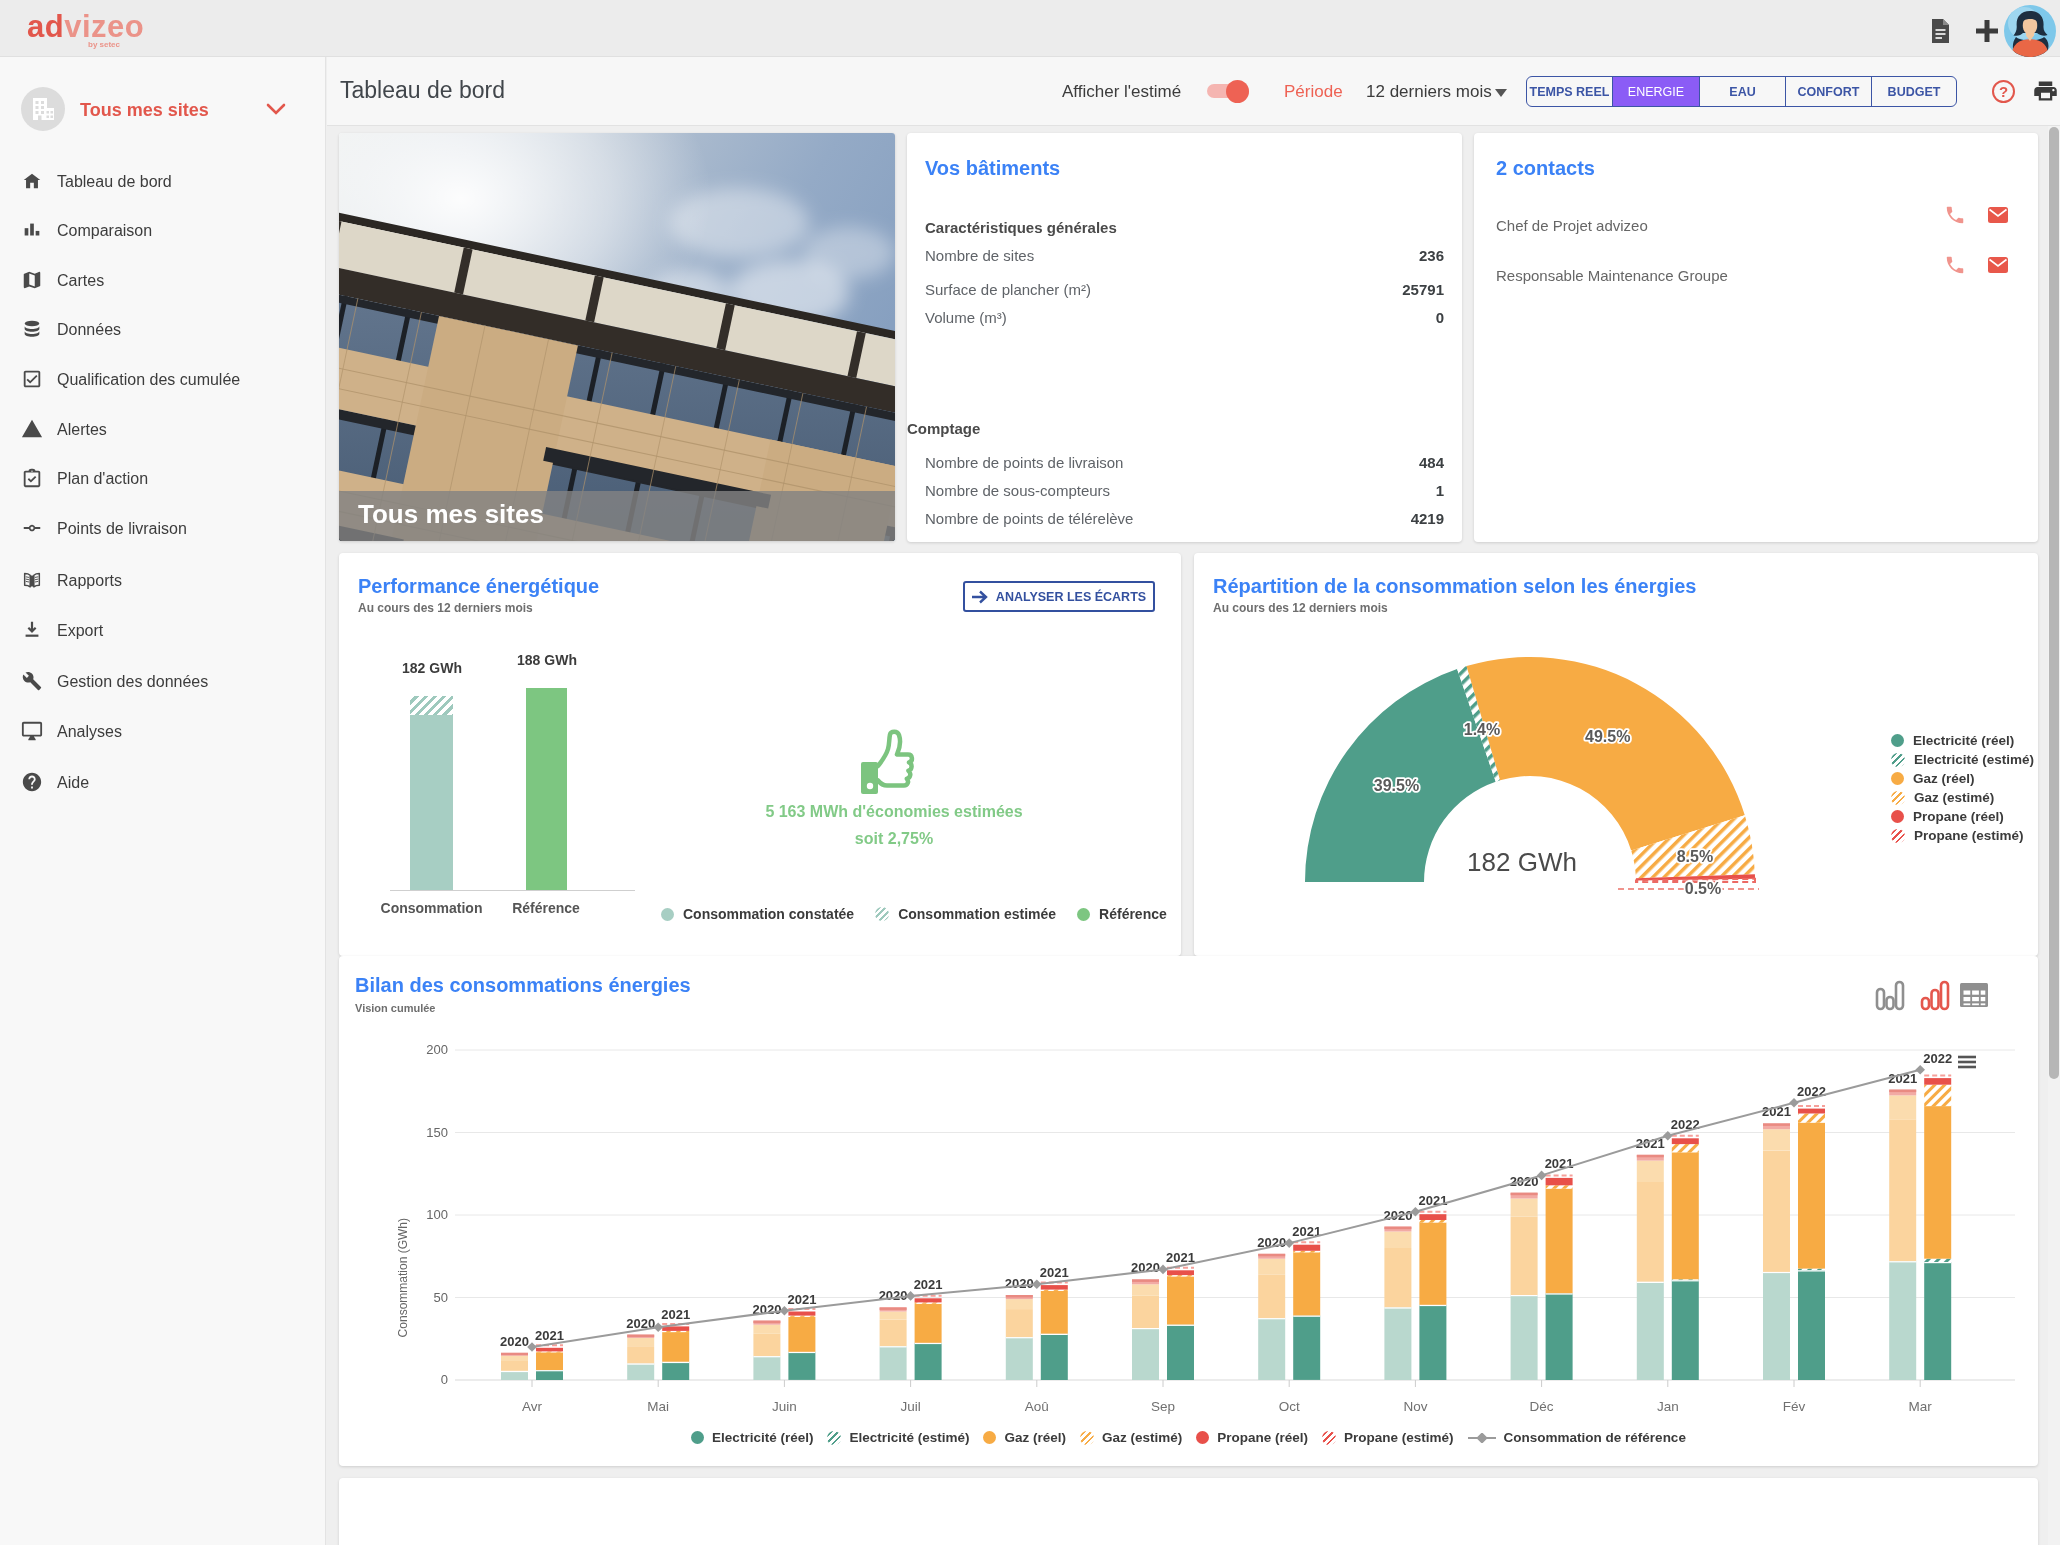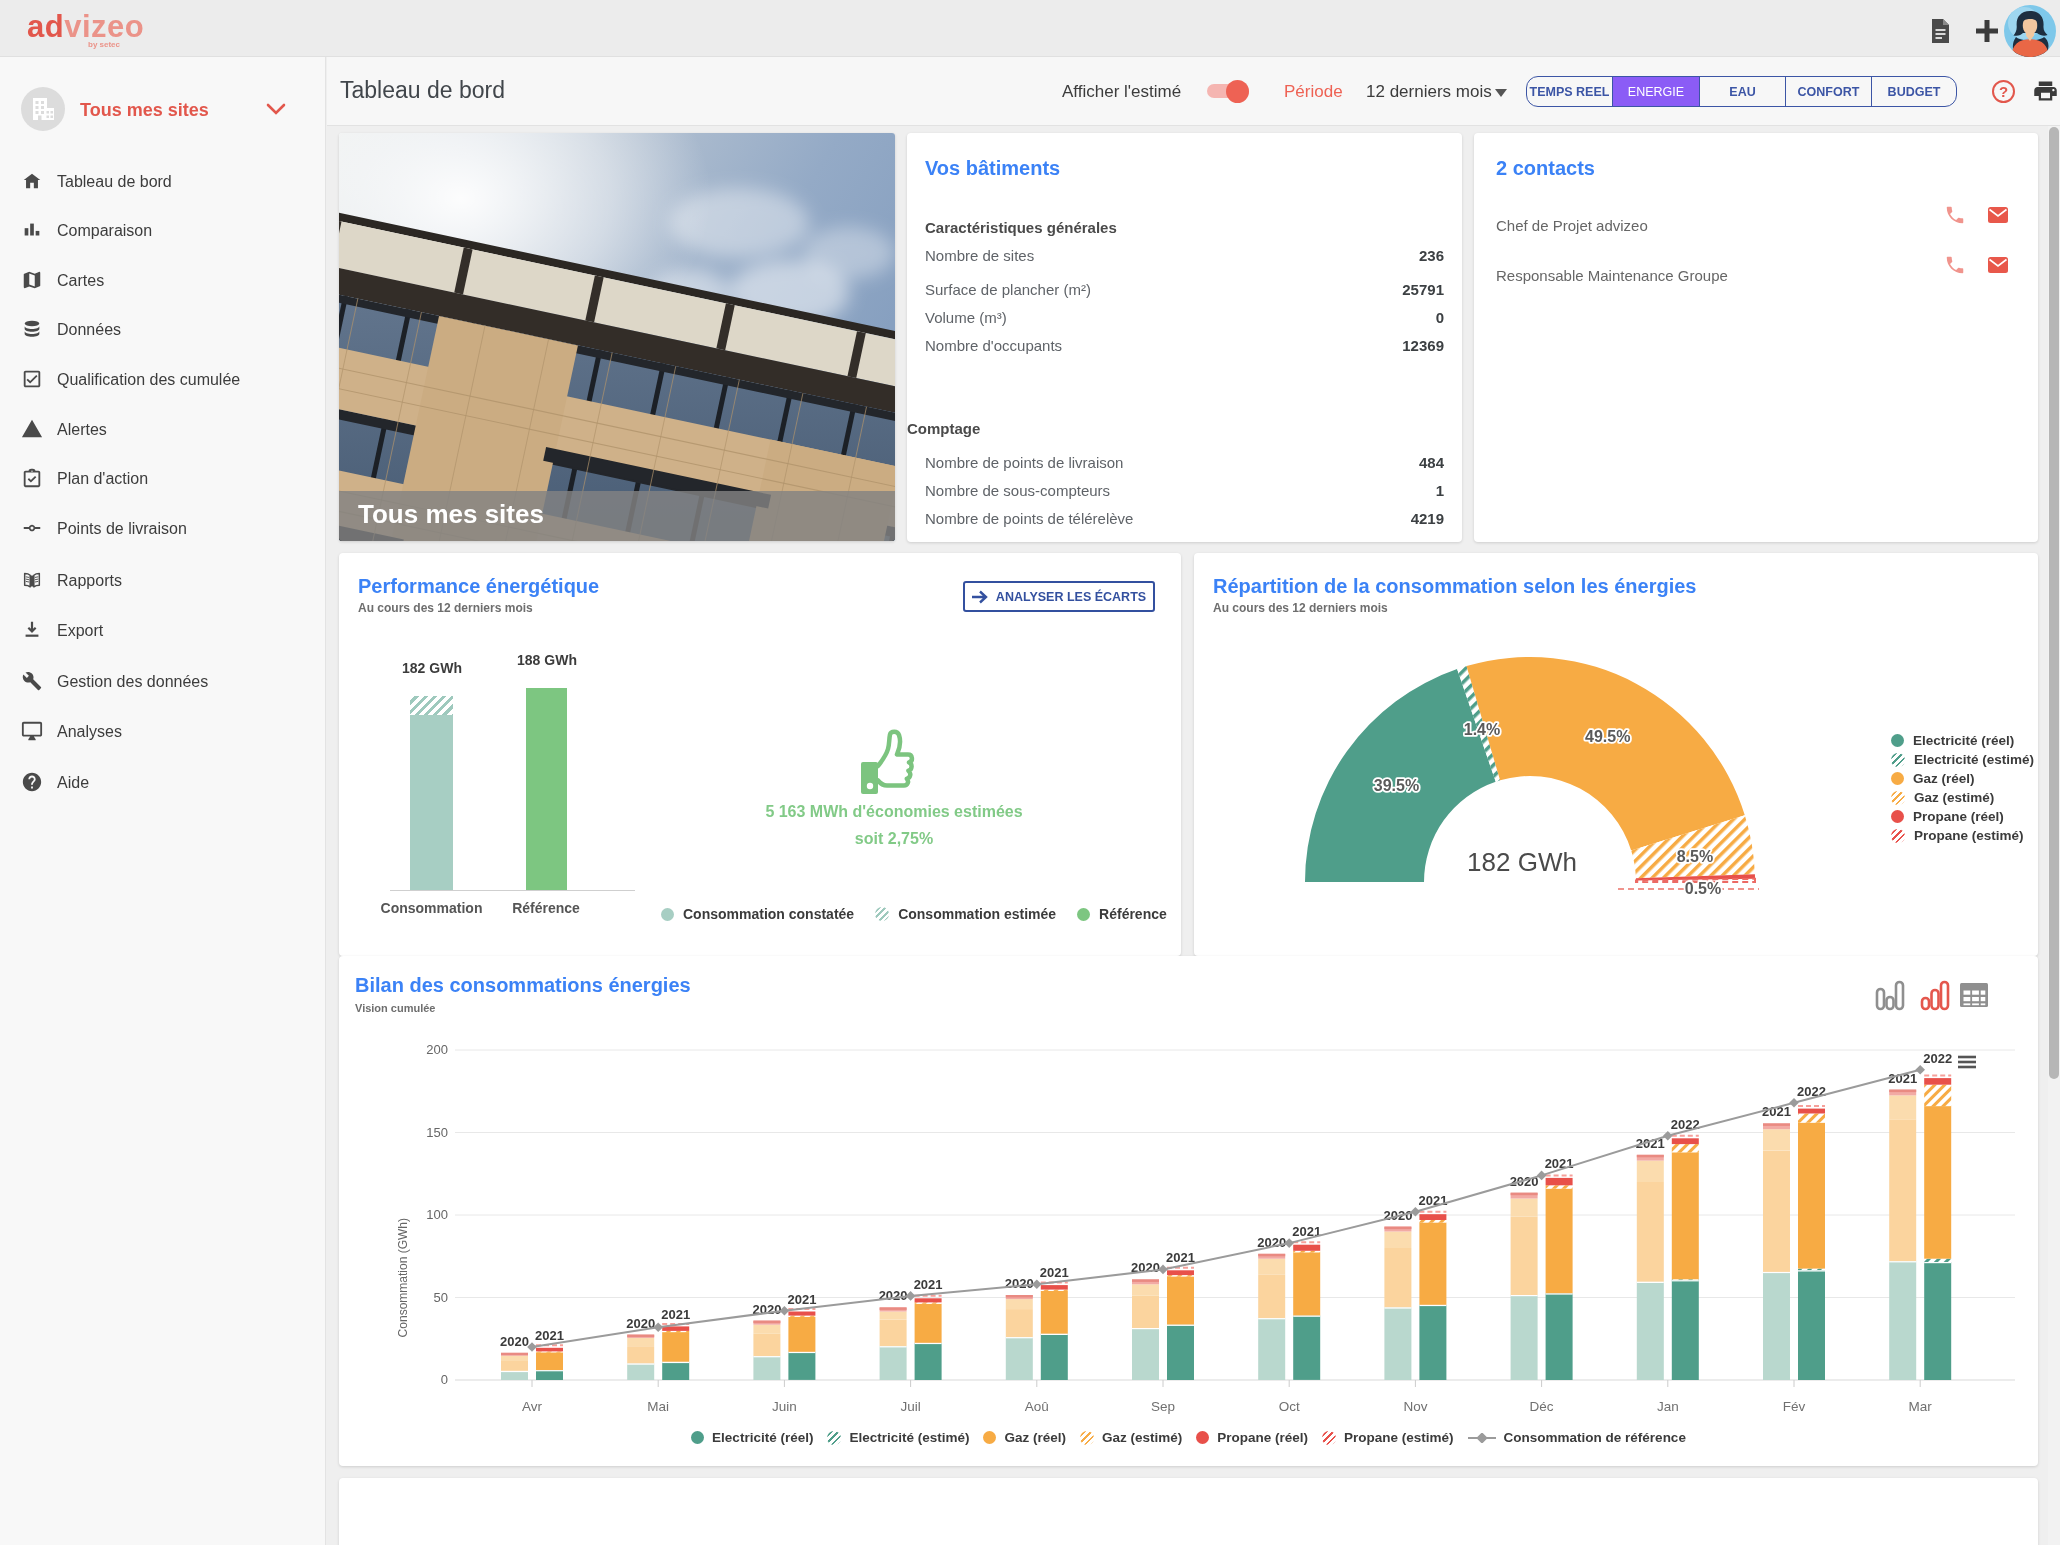--- a/index.html
+++ b/index.html
@@ -176,21 +176,21 @@
 <div class="hdr">
  <div class="abs" style="left:13px;top:20px;font-size:23px;font-weight:500;color:#41464b">Tableau de bord</div>
  <div class="abs" style="left:735px;top:25px;font-size:17px;color:#3c3c3c">Afficher l'estimé</div>
  <div class="abs" style="left:880px;top:27px;width:42px;height:14px;background:#f5b5b1;border-radius:7px"></div>
  <div class="abs" style="left:899px;top:23px;width:23px;height:23px;background:#ee6254;border-radius:50%"></div>
  <div class="abs" style="left:957px;top:25px;font-size:17px;color:#ee6254">Période</div>
  <div class="abs" style="left:1039px;top:25px;font-size:17px;color:#3c3c3c">12 derniers mois</div>
  <svg width="12" height="8" viewBox="0 0 12 8" style="position:absolute;left:1168px;top:32px">
       <path d="M0 0 L12 0 L6 8 Z" fill="#555"></path>
     </svg>
- <div class="abs" style="left:1199px;top:19px;height:31px;border:1px solid #3c55a5;border-radius:12px;display:flex;overflow:hidden">
+ <div class="abs" style="left:1199px;top:19px;height:31px;border:1px solid #3c55a5;border-radius:6px;display:flex;overflow:hidden">
   <div style="width:86px;display:flex;align-items:center;justify-content:center;font-size:12.5px;font-weight:bold;color:#3c55a5;border-right:1px solid #3c55a5">TEMPS REEL</div>
   <div style="width:86px;display:flex;align-items:center;justify-content:center;font-size:12.5px;font-weight:normal;color:#fff;background:#8b5cf6">ENERGIE</div>
   <div style="width:86px;display:flex;align-items:center;justify-content:center;font-size:12.5px;font-weight:bold;color:#3c55a5;border-left:1px solid #3c55a5">EAU</div>
   <div style="width:86px;display:flex;align-items:center;justify-content:center;font-size:12.5px;font-weight:bold;color:#3c55a5;border-left:1px solid #3c55a5">CONFORT</div>
   <div style="width:85px;display:flex;align-items:center;justify-content:center;font-size:12.5px;font-weight:bold;color:#3c55a5;border-left:1px solid #3c55a5">BUDGET</div>
  </div>
  <div class="abs" style="left:1665px;top:23px;width:23px;height:23px;border:2px solid #e2574c;border-radius:50%;color:#e2574c;font-size:15px;font-weight:bold;text-align:center;line-height:20px">?</div>
  <div class="abs" style="left:1705px;top:21px"><svg width="27" height="27" viewBox="0 0 24 24" fill="#3b3b3b">
         <path d="M19 8 H5 C3.3 8 2 9.3 2 11 V16 H6 V20 H18 V16 H22 V11 C22 9.3 20.7 8 19 8 Z M16 18 H8 V13 H16 Z M19 11.8 C18.4 11.8 18 11.4 18 10.8 C18 10.2 18.4 9.8 19 9.8 C19.6 9.8 20 10.2 20 10.8 C20 11.4 19.6 11.8 19 11.8 Z M18 3 H6 V7 H18 Z"></path>
       </svg></div>
@@ -329,24 +329,20 @@
         <span style="font-size:15px;color:#5f6368">Nombre de sites</span>
         <span style="font-size:15px;font-weight:bold;color:#3c4043">236</span>
       </div>
   <div style="display:flex;justify-content:space-between;height:28px;align-items:center">
         <span style="font-size:15px;color:#5f6368">Surface de plancher (m²)</span>
         <span style="font-size:15px;font-weight:bold;color:#3c4043">25791</span>
       </div>
   <div style="display:flex;justify-content:space-between;height:28px;align-items:center">
         <span style="font-size:15px;color:#5f6368">Volume (m³)</span>
         <span style="font-size:15px;font-weight:bold;color:#3c4043">0</span>
-      </div>
-  <div style="display:flex;justify-content:space-between;height:28px;align-items:center">
-        <span style="font-size:15px;color:#5f6368">Nombre d'occupants</span>
-        <span style="font-size:15px;font-weight:bold;color:#3c4043">12369</span>
       </div>
  </div>
  <div class="abs" style="left:0;top:287px;font-size:15px;font-weight:bold;color:#4a4a4a">Comptage</div>
  <div class="abs" style="left:18px;top:315px;width:519px">
   <div style="display:flex;justify-content:space-between;height:28px;align-items:center">
         <span style="font-size:15px;color:#5f6368">Nombre de points de livraison</span>
         <span style="font-size:15px;font-weight:bold;color:#3c4043">484</span>
       </div>
   <div style="display:flex;justify-content:space-between;height:28px;align-items:center">
         <span style="font-size:15px;color:#5f6368">Nombre de sous-compteurs</span>

